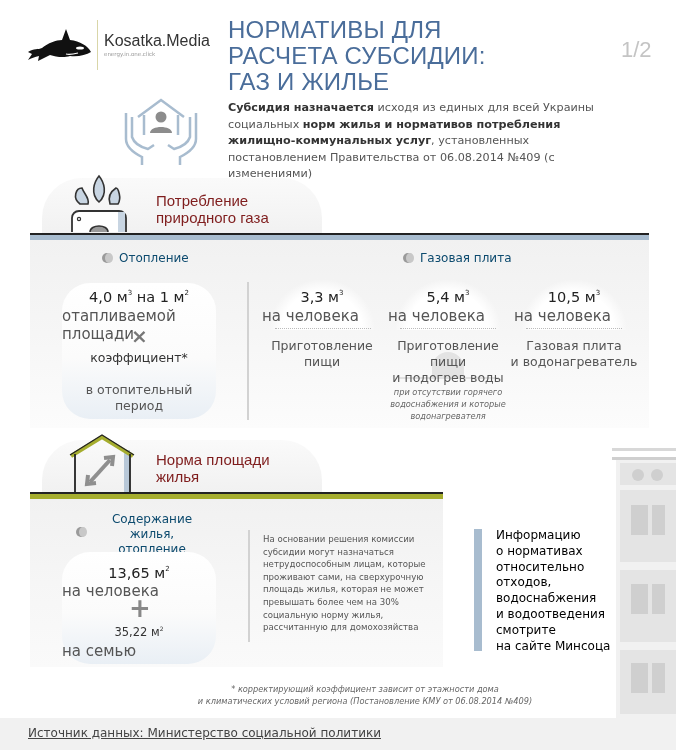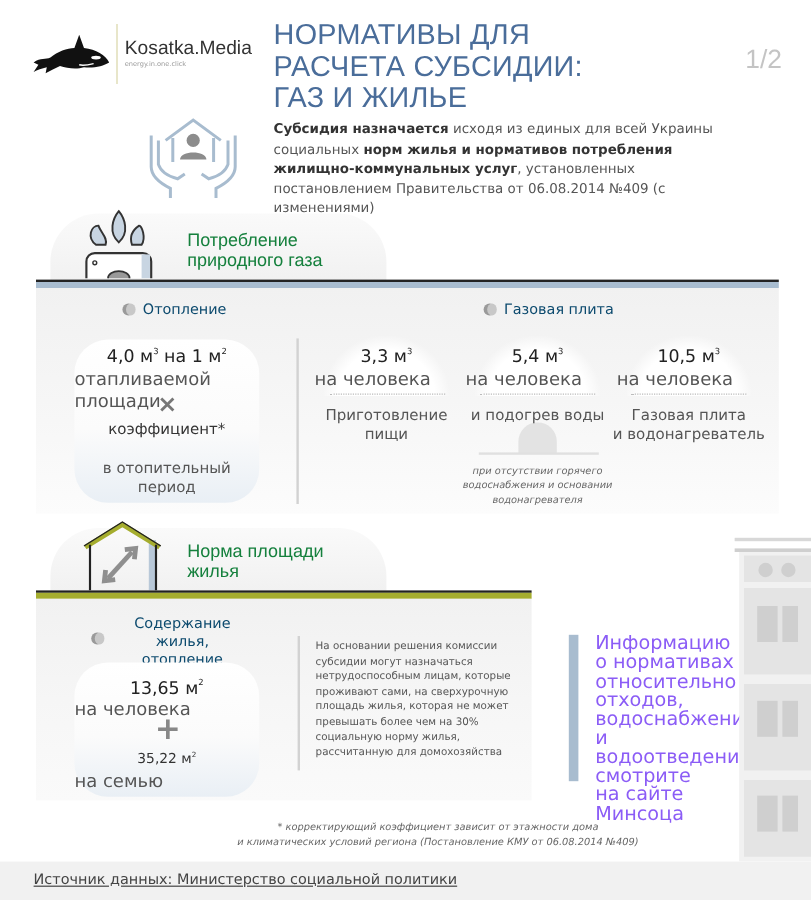--- a/index.html
+++ b/index.html
@@ -15,21 +15,21 @@
   .logo-tag { left: 104px; top: 51px; font-size: 5.5px; color: #999; }
   .page-title { left: 228px; top: 17px; width: 360px; font-family: "Liberation Sans", sans-serif; font-size: 24px; line-height: 26px; color: #4a6d9a; letter-spacing: 0.2px; }
   .page-num { left: 621px; top: 37px; font-family: "Liberation Sans", sans-serif; font-size: 22px; color: #c4c4c4; }
 
   .hands-icon { left: 120px; top: 95px; width: 82px; height: 72px; }
   .intro { left: 228px; top: 100px; width: 400px; font-size: 11.2px; line-height: 16.5px; color: #555; }
   .intro b { color: #333; font-weight: bold; }
 
   
   .sec-tab { height: 58px; border-radius: 40px 40px 0 0; background: linear-gradient(to bottom, #fafafa 0%, #f1f1f1 100%); }
-  .sec-title { font-family: "Liberation Sans", sans-serif; font-size: 15px; line-height: 17px; color: #15803d; }
+  .sec-title { font-family: "Liberation Sans", sans-serif; font-size: 15px; line-height: 17px; color: #7f1d1d; }
 
   .gas-bar-dark { left: 30px; top: 233px; width: 619px; height: 2px; background: #222; }
   .gas-bar-blue { left: 30px; top: 235px; width: 619px; height: 5px; background: #a8bccf; }
   .gas-panel { left: 30px; top: 240px; width: 619px; height: 188px; background: linear-gradient(to bottom, #f1f1f1 0%, #f6f6f6 50%, #fcfcfc 100%); }
 
   .home-bar-dark { left: 30px; top: 492px; width: 413px; height: 2px; background: #222; }
   .home-bar-green { left: 30px; top: 494px; width: 413px; height: 5px; background: #a5ad2e; }
   .home-panel { left: 30px; top: 499px; width: 413px; height: 168px; background: linear-gradient(to bottom, #f1f1f1 0%, #f6f6f6 50%, #fafafa 100%); }
 
   .bullet { display: inline-block; width: 10px; height: 10px; border-radius: 50%; background: #9a9a9a; position: relative; vertical-align: -1px; margin-right: 7px; }
@@ -42,21 +42,21 @@
   .big sup { font-size: 7px; vertical-align: 7px; }
   .small { font-size: 15px; color: #555; }
   .mid { font-size: 12.5px; color: #555; text-align: center; line-height: 16px; }
   .dash { border-top: 1.5px dotted #bbb; }
 
   .vline { width: 2px; background: #d2d2d2; }
 
   .note-italic { font-style: italic; font-size: 8.2px; color: #666; text-align: center; line-height: 12px; }
   .explain { font-size: 8.6px; color: #555; line-height: 12.6px; }
   .info-bar { left: 474px; top: 529px; width: 8px; height: 122px; background: #a8bccf; }
-  .info-text { left: 496px; top: 528px; width: 120px; font-size: 16px; line-height: 15.8px; color: #8b5cf6; }
+  .info-text { left: 496px; top: 528px; width: 120px; font-size: 12px; line-height: 15.8px; color: #000000; }
 
   .footnote { left: 150px; top: 683px; width: 430px; }
   .source-bar { left: 0; top: 718px; width: 676px; height: 32px; background: #f1f1f1; }
   .source-text { left: 28px; top: 726px; font-size: 12px; color: #444; text-decoration: underline; }
 
   .building { left: 612px; top: 448px; width: 64px; height: 270px; }
 </style>
 </head>
 <body>
 
@@ -147,25 +147,26 @@
 </div>
 
 <div class="abs big" style="left:388px; top:289px; width:120px;">
   <span>5,4 м</span><sup>3</sup>
 </div>
 <div class="abs small" style="left:388px; top:307px; width:120px;">на человека</div>
 <div class="abs dash" style="left:400px; top:328px; width:96px;"></div>
 <div class="abs" style="left:432px; top:352px; width:32px; height:26px; border-radius:16px 16px 0 0; background:#e3e3e3;"></div>
 <div class="abs" style="left:399px; top:377px; width:100px; height:2px; background:#e0e0e0;"></div>
 <div class="abs mid" style="left:378px; top:338px; width:140px;">
+  <div>Приготовление пищи</div>
   <div>и подогрев воды</div>
 </div>
 <div class="abs note-italic" style="left:378px; top:386px; width:140px;">
   <div>при отсутствии горячего</div>
-  <div>водоснабжения и основании</div>
+  <div>водоснабжения и которые</div>
   <div>водонагревателя</div>
 </div>
 
 <div class="abs big" style="left:514px; top:289px; width:120px;">
   <span>10,5 м</span><sup>3</sup>
 </div>
 <div class="abs small" style="left:514px; top:307px; width:120px;">на человека</div>
 <div class="abs dash" style="left:526px; top:328px; width:96px;"></div>
 <div class="abs mid" style="left:504px; top:338px; width:140px;">
   <div>Газовая плита</div>

